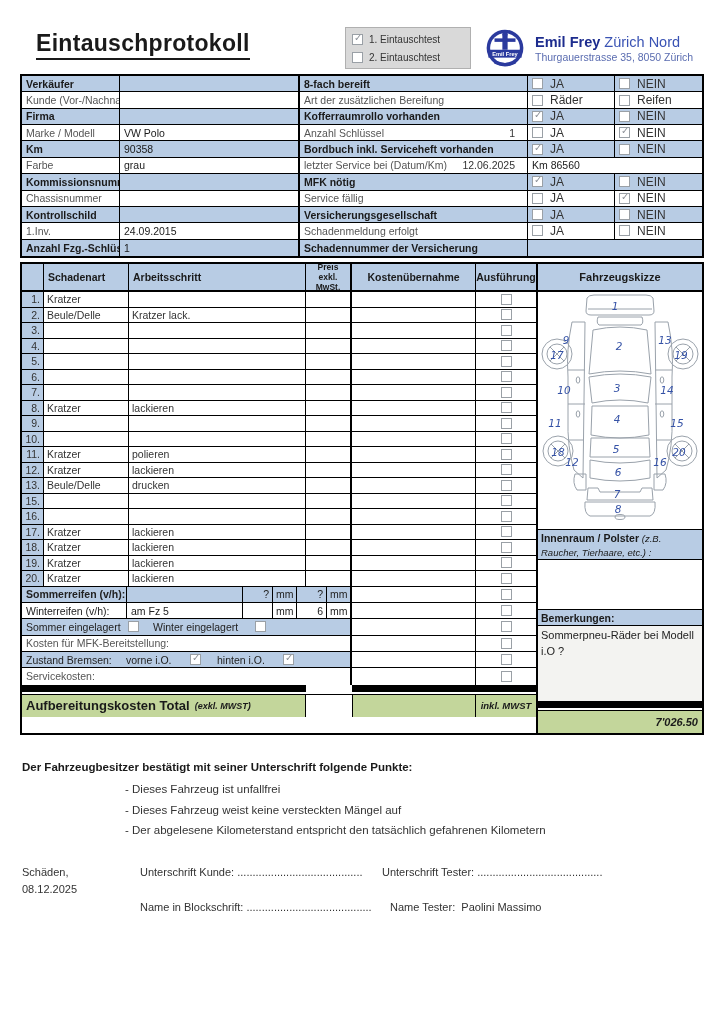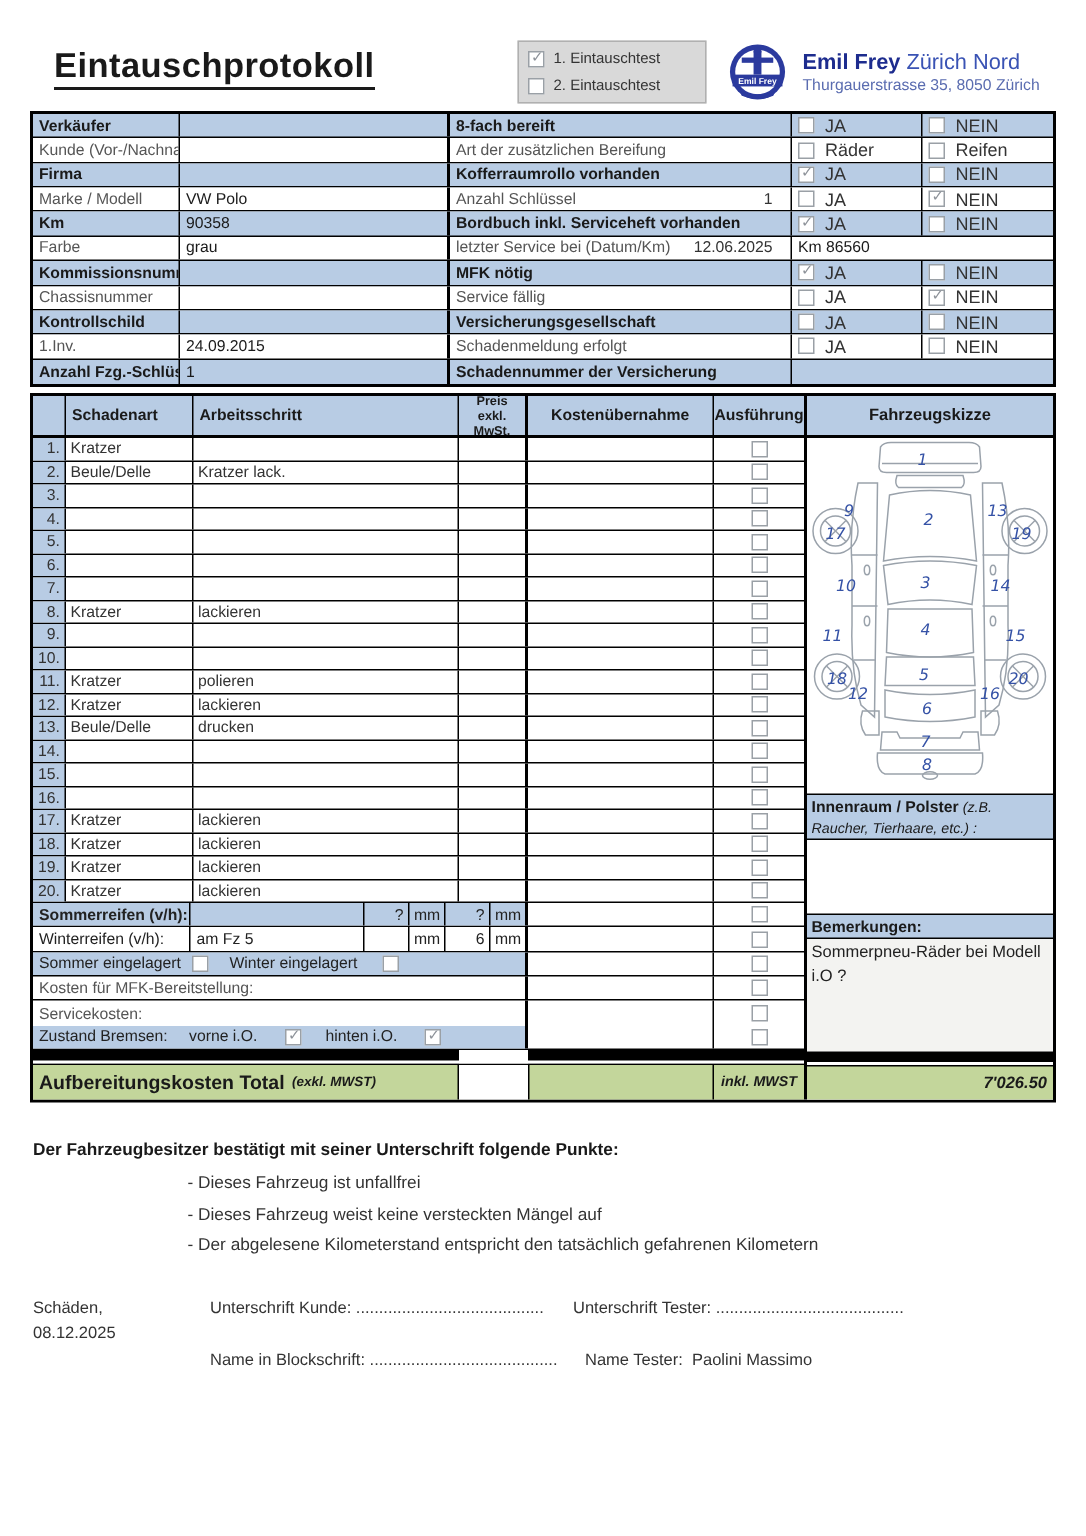--- a/index.html
+++ b/index.html
@@ -443,30 +443,20 @@
           <div class="d-no">13.</div>
           <div class="d-a">Beule/Delle</div>
           <div class="d-b">drucken</div>
           <div class="d-p"></div>
           <div class="d-k"></div>
           <div class="d-x">
             <span class="cb"></span>
           </div>
         </div>
         <div class="drow">
-          <div class="d-no">14.</div>
-          <div class="d-a"></div>
-          <div class="d-b"></div>
-          <div class="d-p"></div>
-          <div class="d-k"></div>
-          <div class="d-x">
-            <span class="cb"></span>
-          </div>
-        </div>
-        <div class="drow">
           <div class="d-no">15.</div>
           <div class="d-a"></div>
           <div class="d-b"></div>
           <div class="d-p"></div>
           <div class="d-k"></div>
           <div class="d-x">
             <span class="cb"></span>
           </div>
         </div>
         <div class="drow">
@@ -569,39 +559,39 @@
     <div class="srow">
       <div class="sp-left">
         <span style="padding-left:4px;color:#555">Kosten für MFK-Bereitstellung:</span>
       </div>
       <div class="d-k"></div>
       <div class="d-x">
           <span class="cb"></span>
         </div>
     </div>
 
-    <div class="srow" style="border-bottom:none">
-      <div class="sp-left">
-        <span style="padding-left:4px;color:#555">Servicekosten:</span>
-      </div>
-      <div class="d-k"></div>
-      <div class="d-x">
-          <span class="cb"></span>
-        </div>
-    </div>
-
     <div class="srow">
       <div class="sp-left blue">
         <div class="sp-inline">
           <span style="width:94px">Zustand Bremsen:</span>
           <span style="width:58px">vorne i.O.</span>
           <span class="cb checked"></span>
           <span style="width:60px;margin-left:10px">hinten i.O.</span>
           <span class="cb checked"></span>
         </div>
+      </div>
+      <div class="d-k"></div>
+      <div class="d-x">
+          <span class="cb"></span>
+        </div>
+    </div>
+
+    <div class="srow" style="border-bottom:none">
+      <div class="sp-left">
+        <span style="padding-left:4px;color:#555">Servicekosten:</span>
       </div>
       <div class="d-k"></div>
       <div class="d-x">
           <span class="cb"></span>
         </div>
     </div>
 
     <div class="barrow">
       <div class="bar-a"></div>
         <div class="bar-gap"></div>

